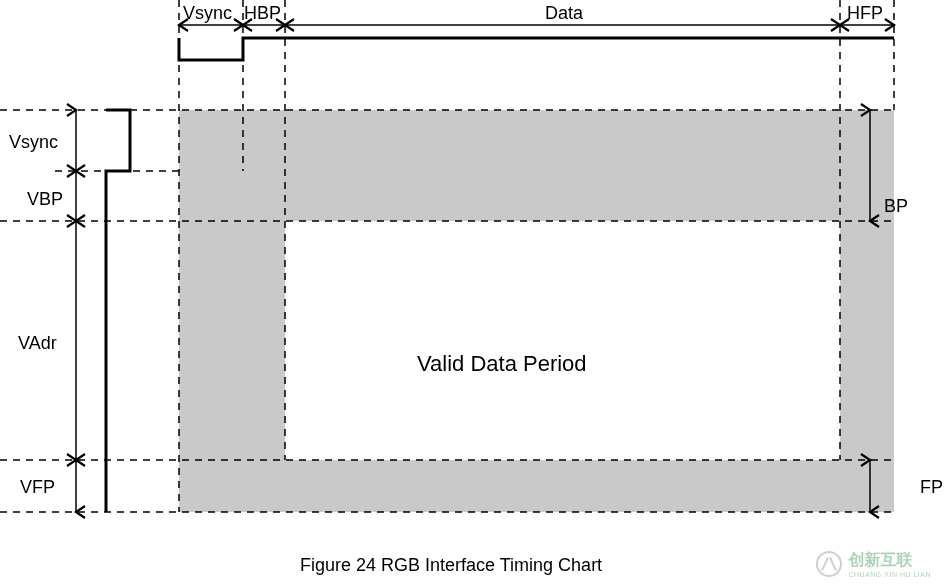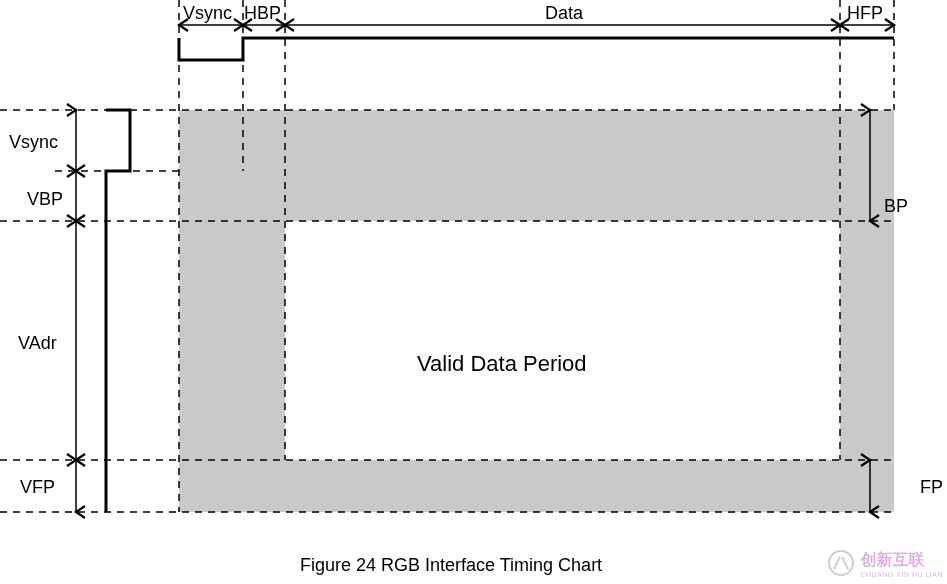--- a/index.html
+++ b/index.html
@@ -17,28 +17,28 @@
     font-size: 18px;
     line-height: 1;
   }
   .caption {
     position: absolute;
     font-size: 18px;
     line-height: 1;
   }
   .watermark {
     position: absolute;
-    right: 4px;
+    right: 16px;
     bottom: 6px;
     display: flex;
-    align-items: flex-start;
+    align-items: center;
     gap: 6px;
     opacity: .35;
     font-size: 12px;
-    color: #a21caf;
+    color: #15803d;
   }
   .wm-icon {
     width: 26px;
     height: 26px;
     border: 2px solid #777;
     border-radius: 50%;
     position: relative;
     box-sizing: border-box;
   }
   .wm-icon:before, .wm-icon:after {

